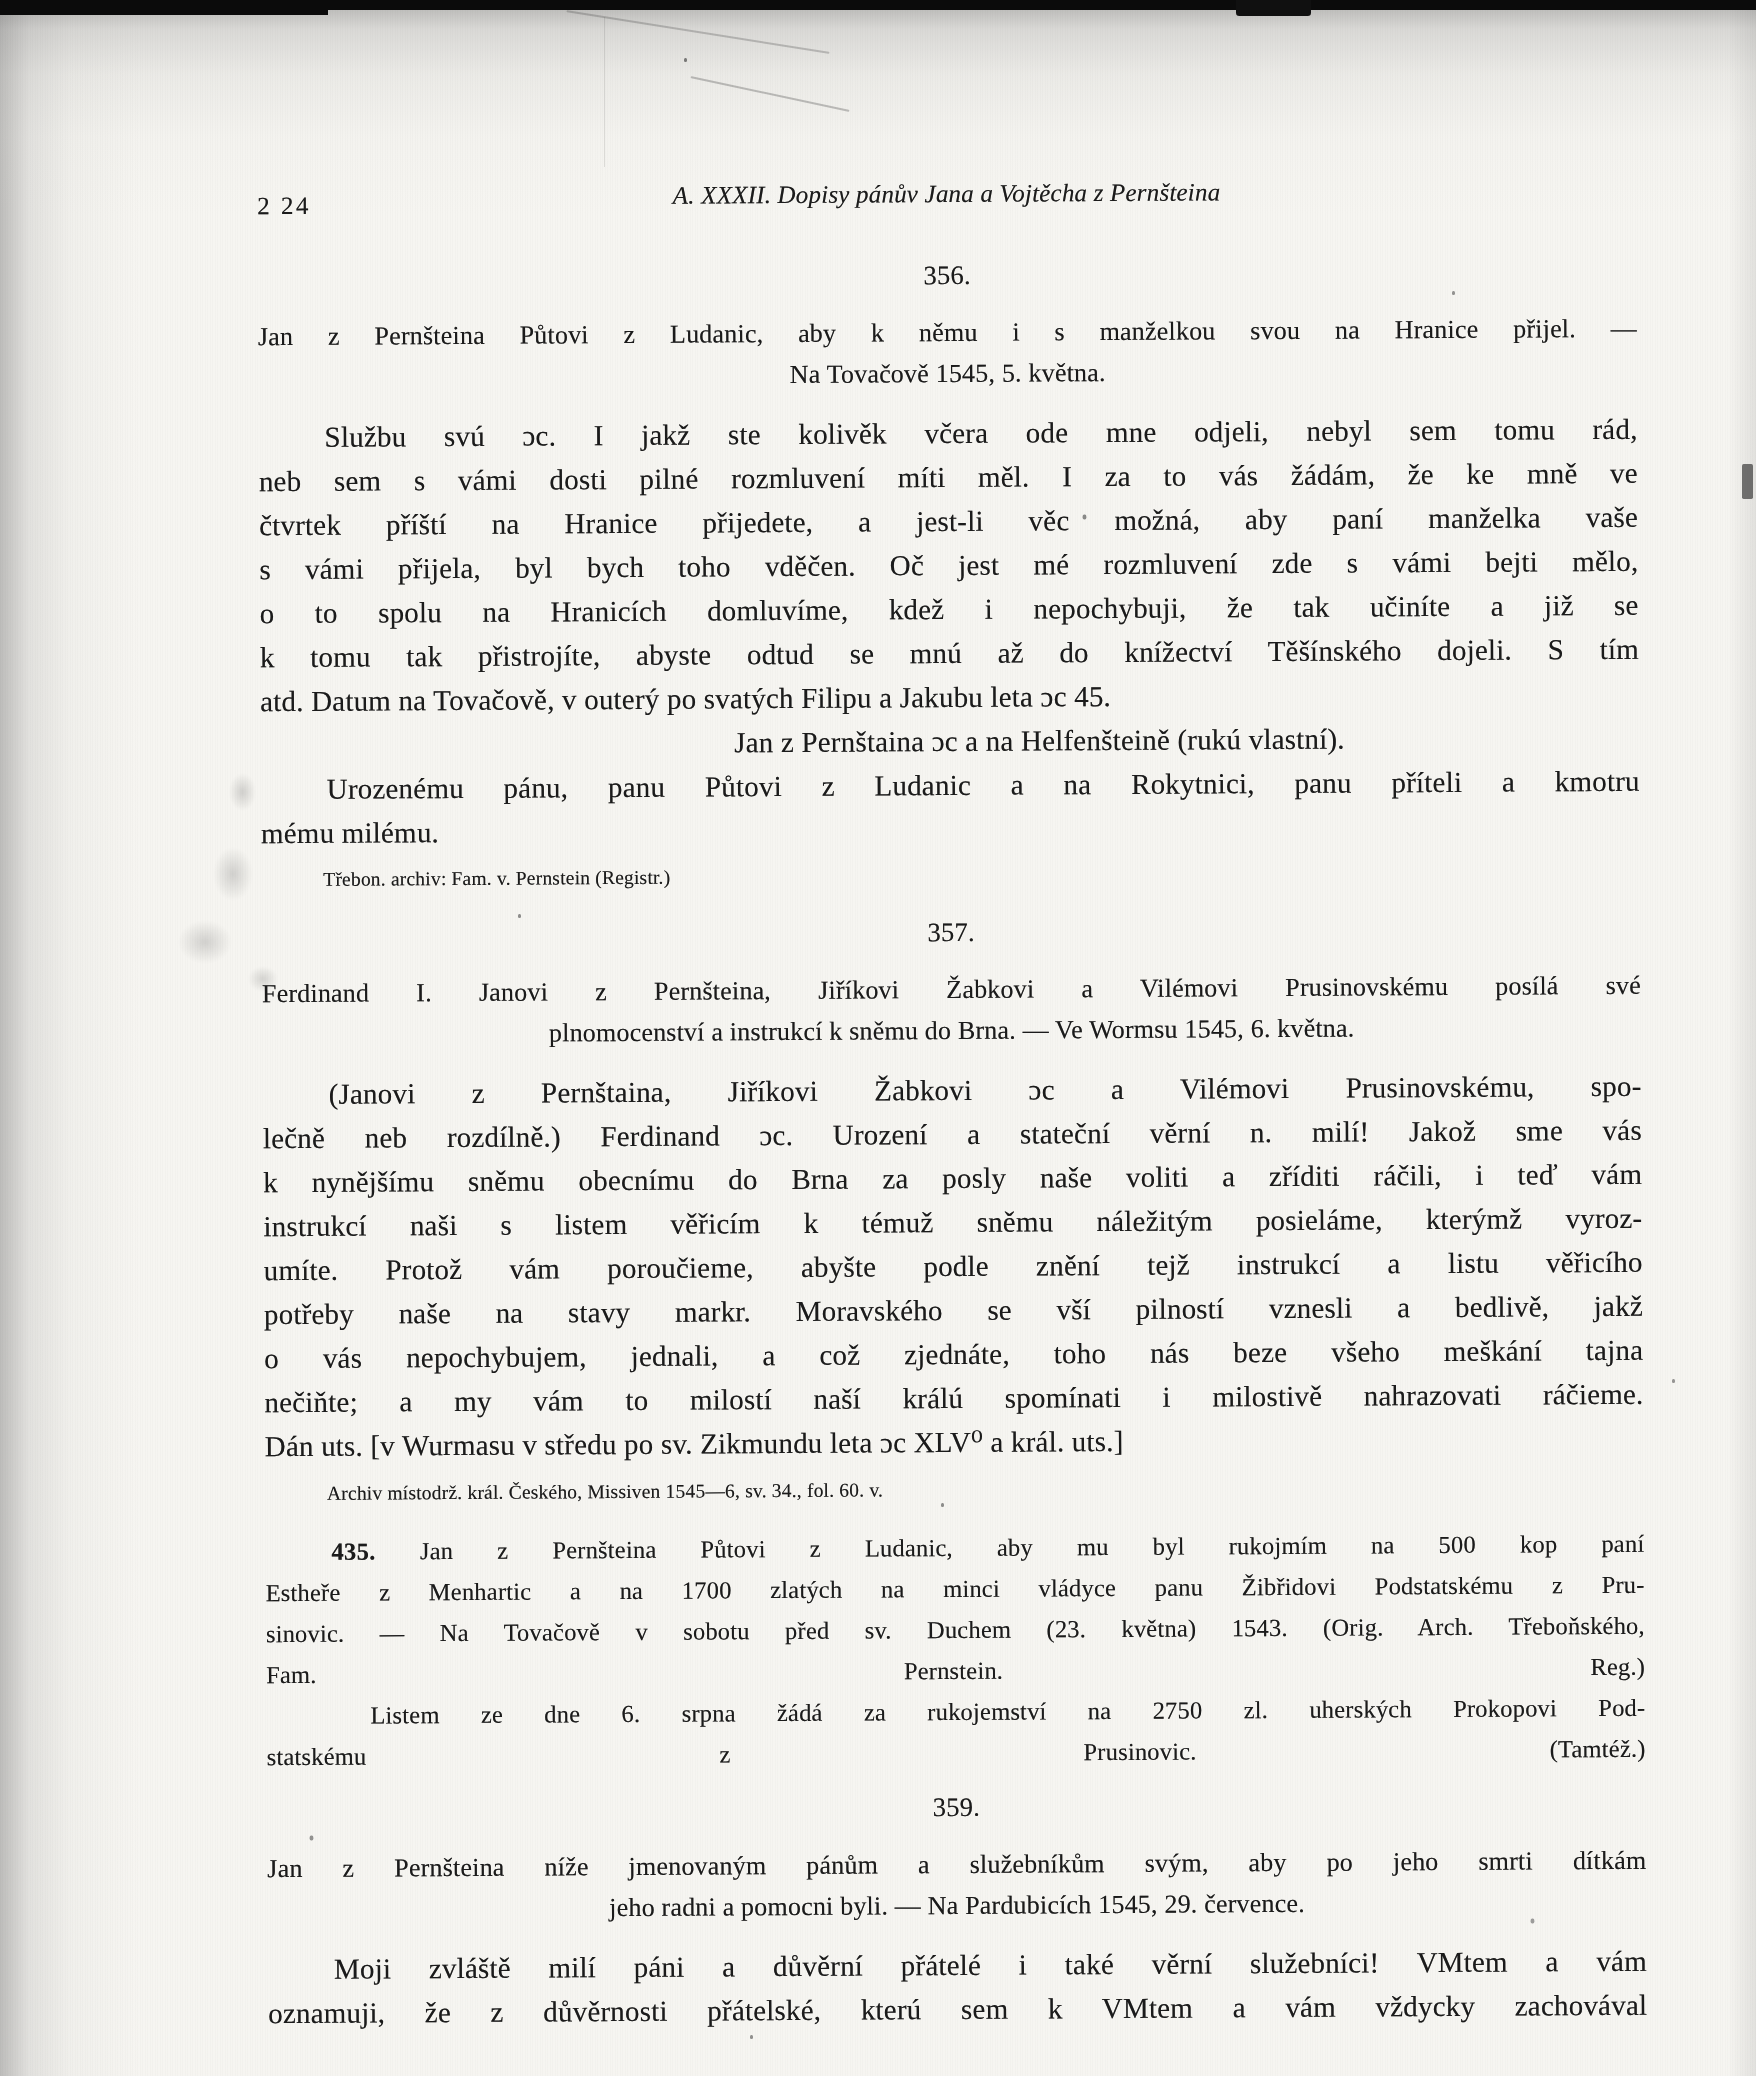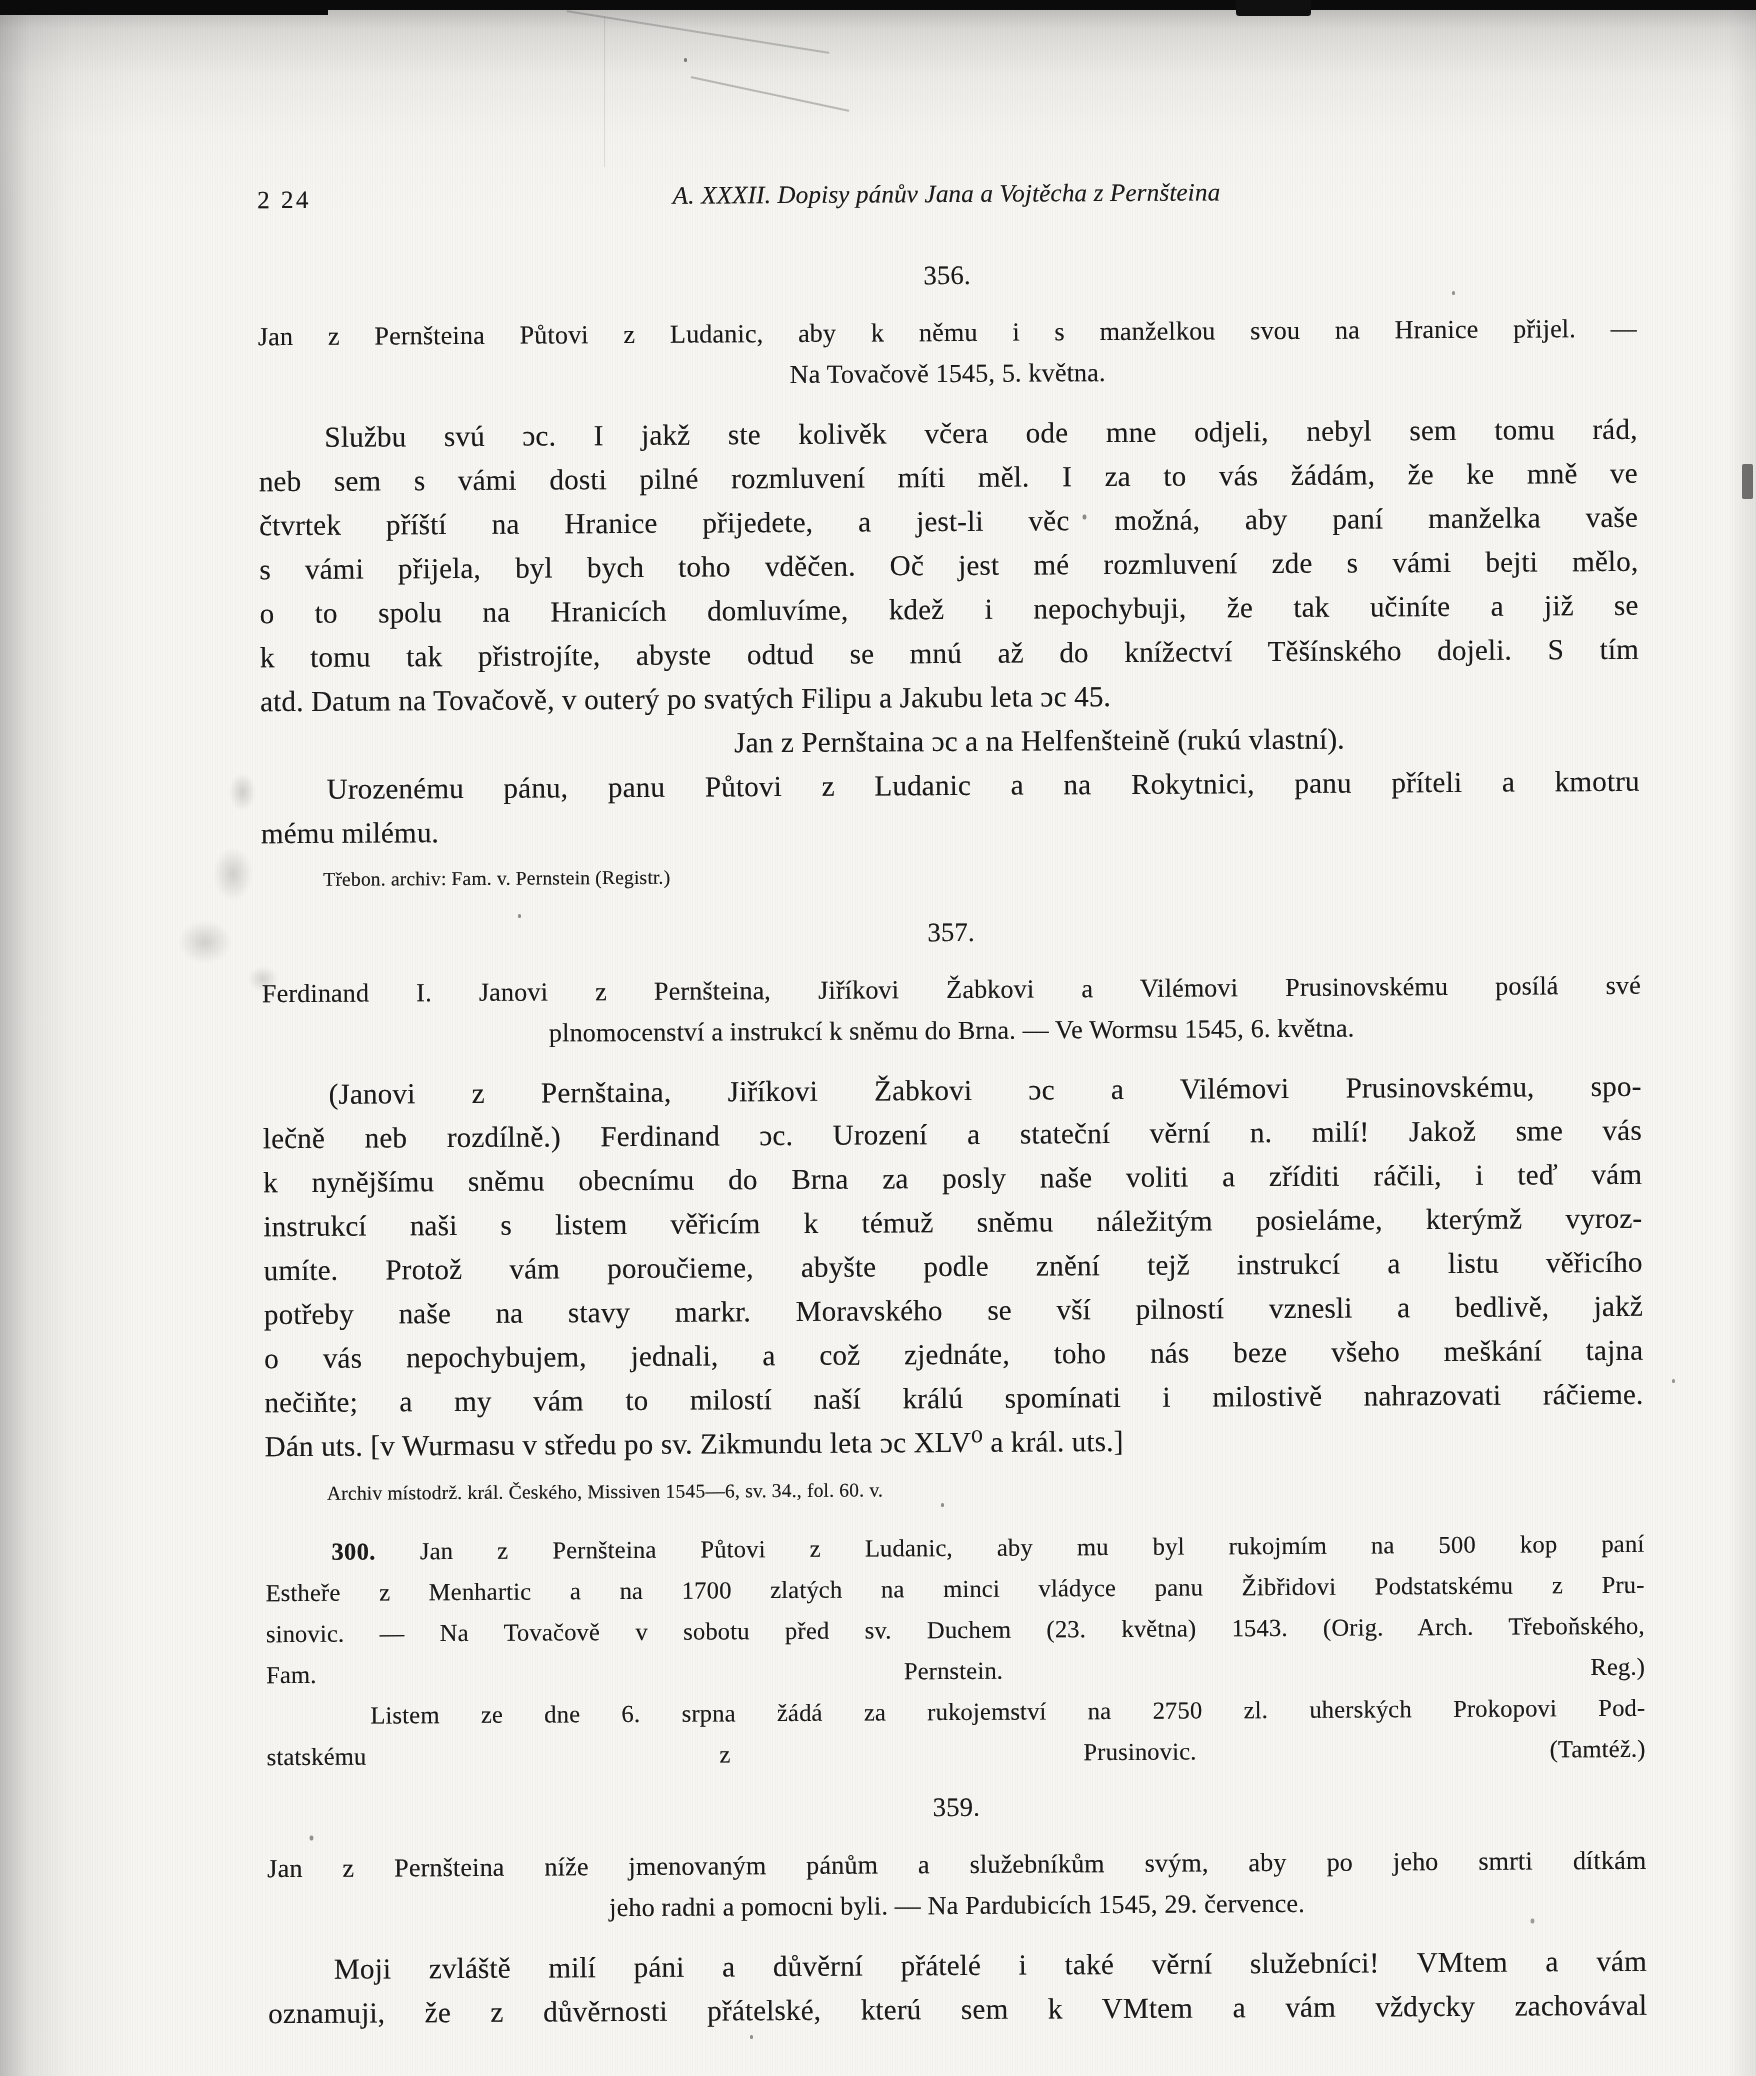--- a/index.html
+++ b/index.html
@@ -46,21 +46,21 @@
   
   .text-block {
     position: absolute;
     left: 257px; top: 179px; width: 1379px;
     transform: rotate(-0.35deg);
     transform-origin: 50% 0;
     text-shadow: 0 0 0.5px rgba(25,25,25,0.5);
     letter-spacing: 0.2px;
   }
   .pageheader { position: relative; height: 30px; font-size: 25px; line-height: 30px; }
-  .pagenum  { position:absolute; left:0; top:2px; letter-spacing:2.5px; }
+  .pagenum  { position:absolute; left:0; top:8px; letter-spacing:2.5px; }
   .runtitle { display:block; text-align:center; font-style:italic; }
 
   .secnum { text-align:center; font-size:26.6px; line-height:37px; }
   .m356 { margin-top:48px; }
   .m357 { margin-top:24px; }
   .m359 { margin-top:16.6px; }
 
   .sum  { font-size:26px; line-height:41px; text-align:justify; text-align-last:justify; }
   .sum.first { margin-top:18px; }
   .cent { text-align:center; text-align-last:center; }
@@ -135,21 +135,21 @@
       <div class="bl">umíte. Protož vám poroučieme, abyšte podle znění tejž instrukcí a listu věřicího</div>
       <div class="bl">potřeby naše na stavy markr. Moravského se vší pilností vznesli a bedlivě, jakž</div>
       <div class="bl">o vás nepochybujem, jednali, a což zjednáte, toho nás beze všeho meškání tajna</div>
       <div class="bl">nečiňte; a my vám to milostí naší králú spomínati i milostivě nahrazovati ráčieme.</div>
       <div class="bl plain">Dán uts. [v Wurmasu v středu po sv. Zikmundu leta ɔc XLV⁰ a král. uts.]</div>
     </div>
 
     <div class="note">Archiv místodrž. král. Českého, Missiven 1545—6, sv. 34., fol. 60. v.</div>
 
     <div>
-      <div class="rl rind mt-reg"><b>300.</b><span> Jan z Pernšteina Půtovi z Ludanic, aby mu byl rukojmím na 500 kop paní</span></div>
+      <div class="rl rind mt-reg"><b>435.</b><span> Jan z Pernšteina Půtovi z Ludanic, aby mu byl rukojmím na 500 kop paní</span></div>
       <div class="rl">Estheře z Menhartic a na 1700 zlatých na minci vládyce panu Žibřidovi Podstatskému z Pru-</div>
       <div class="rl">sinovic. — Na Tovačově v sobotu před sv. Duchem (23. května) 1543. (Orig. Arch. Třeboňského,</div>
       <div class="rl plain">Fam. Pernstein. Reg.)</div>
       <div class="rl rind2">Listem ze dne 6. srpna žádá za rukojemství na 2750 zl. uherských Prokopovi Pod-</div>
       <div class="rl plain">statskému z Prusinovic. (Tamtéž.)</div>
     </div>
 
     <div class="secnum m359">359.</div>
     <div class="sum first">Jan z Pernšteina níže jmenovaným pánům a služebníkům svým, aby po jeho smrti dítkám</div>
     <div class="sum cent">jeho radni a pomocni byli. — Na Pardubicích 1545, 29. července.</div>

